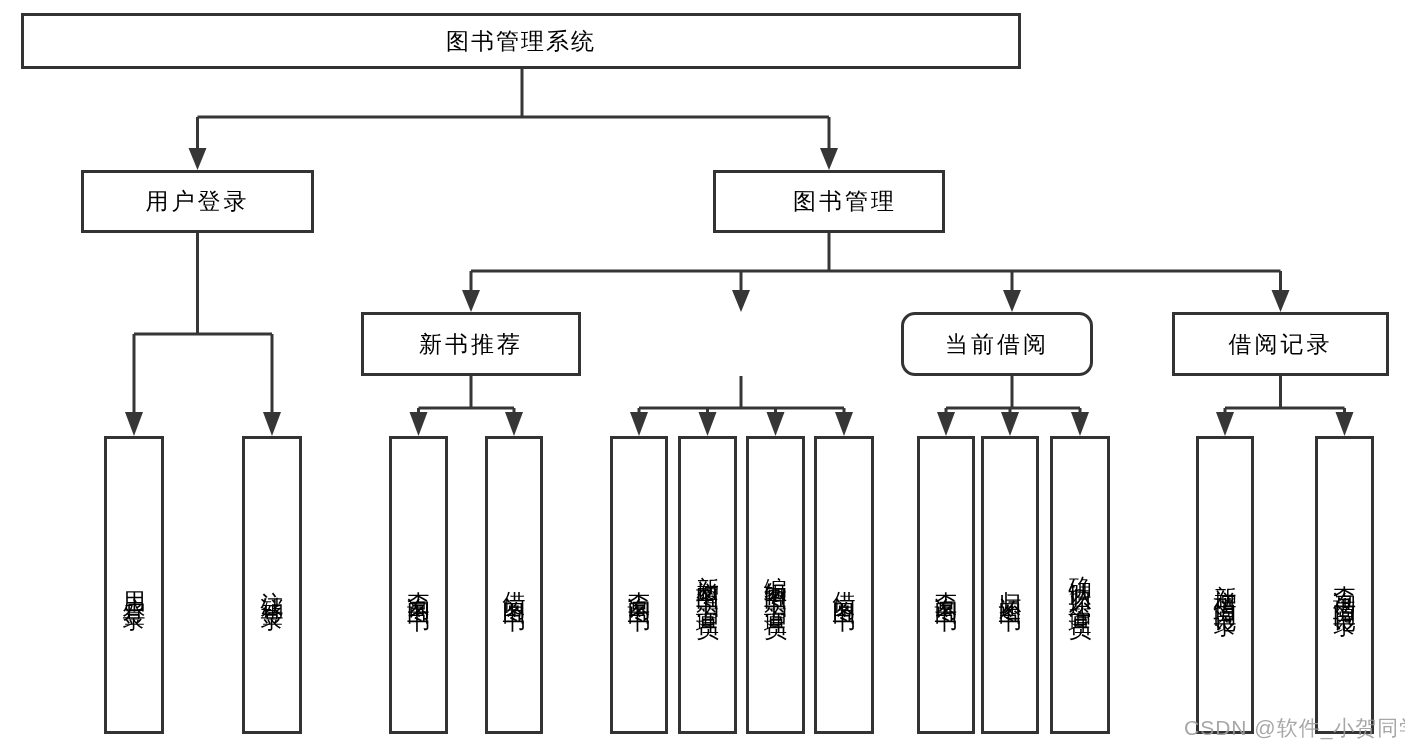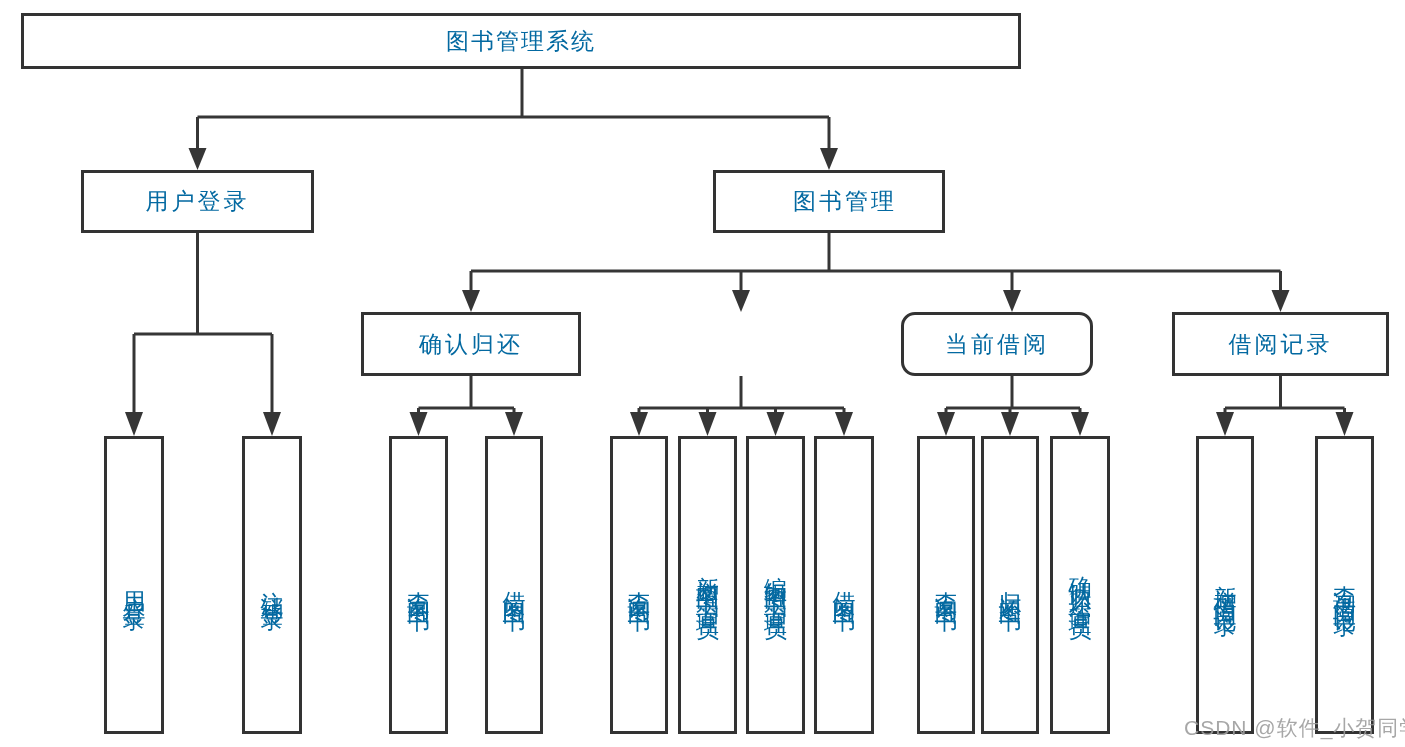--- a/index.html
+++ b/index.html
@@ -12,21 +12,21 @@
   }
   svg.connectors{position:absolute;left:0;top:0;z-index:1;}
   .node{
     position:absolute;
     box-sizing:border-box;
     background:#ffffff;
     border:3px solid #333333;
     display:flex;
     align-items:center;
     justify-content:center;
-    color:#0369a1;
+    color:#000000;
     font-size:23px;
     z-index:2;
   }
   .node .h-label{letter-spacing:3px;white-space:nowrap;}
   .node .v-label{
     writing-mode:vertical-rl;
     text-orientation:mixed;
     letter-spacing:6px;
     line-height:1;
     white-space:nowrap;
@@ -154,21 +154,21 @@
   </div>
 
   <div class="node" id="n-user-login">
     <span class="h-label">用户登录</span>
   </div>
   <div class="node" id="n-book-mgmt">
     <span class="h-label">图书管理</span>
   </div>
 
   <div class="node" id="n-new-book-rec">
-    <span class="h-label">确认归还</span>
+    <span class="h-label">新书推荐</span>
   </div>
   <div class="node" id="n-current-borrow">
     <span class="h-label">当前借阅</span>
   </div>
   <div class="node" id="n-borrow-record">
     <span class="h-label">借阅记录</span>
   </div>
 
   <div class="node leaf" id="n-leaf-user-login">
     <span class="v-label">用户登录</span>

